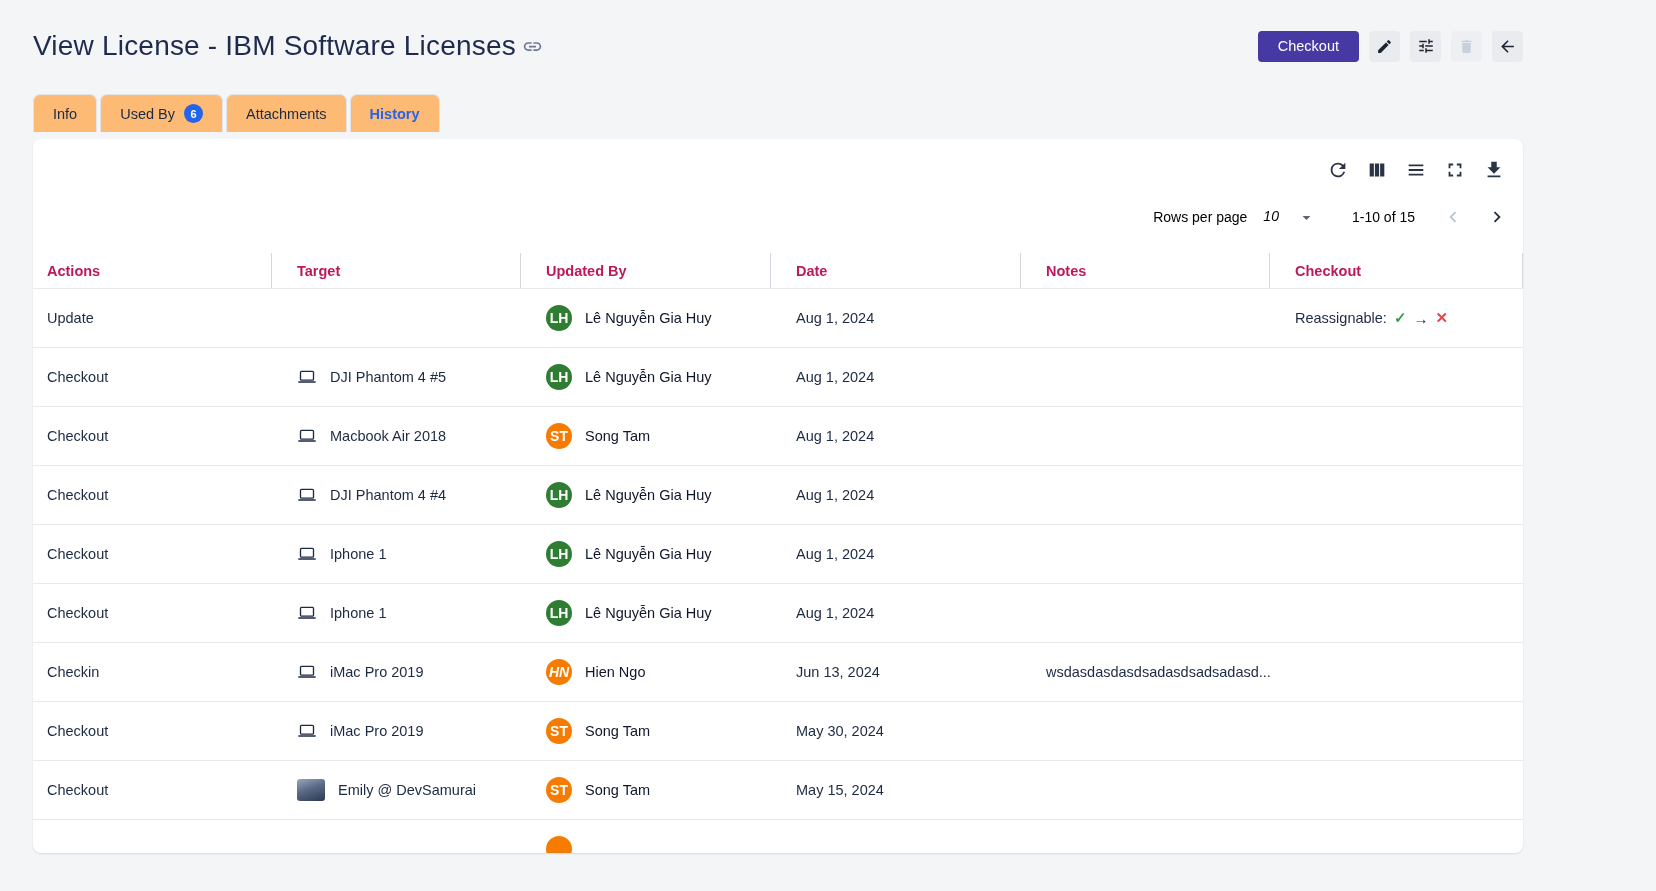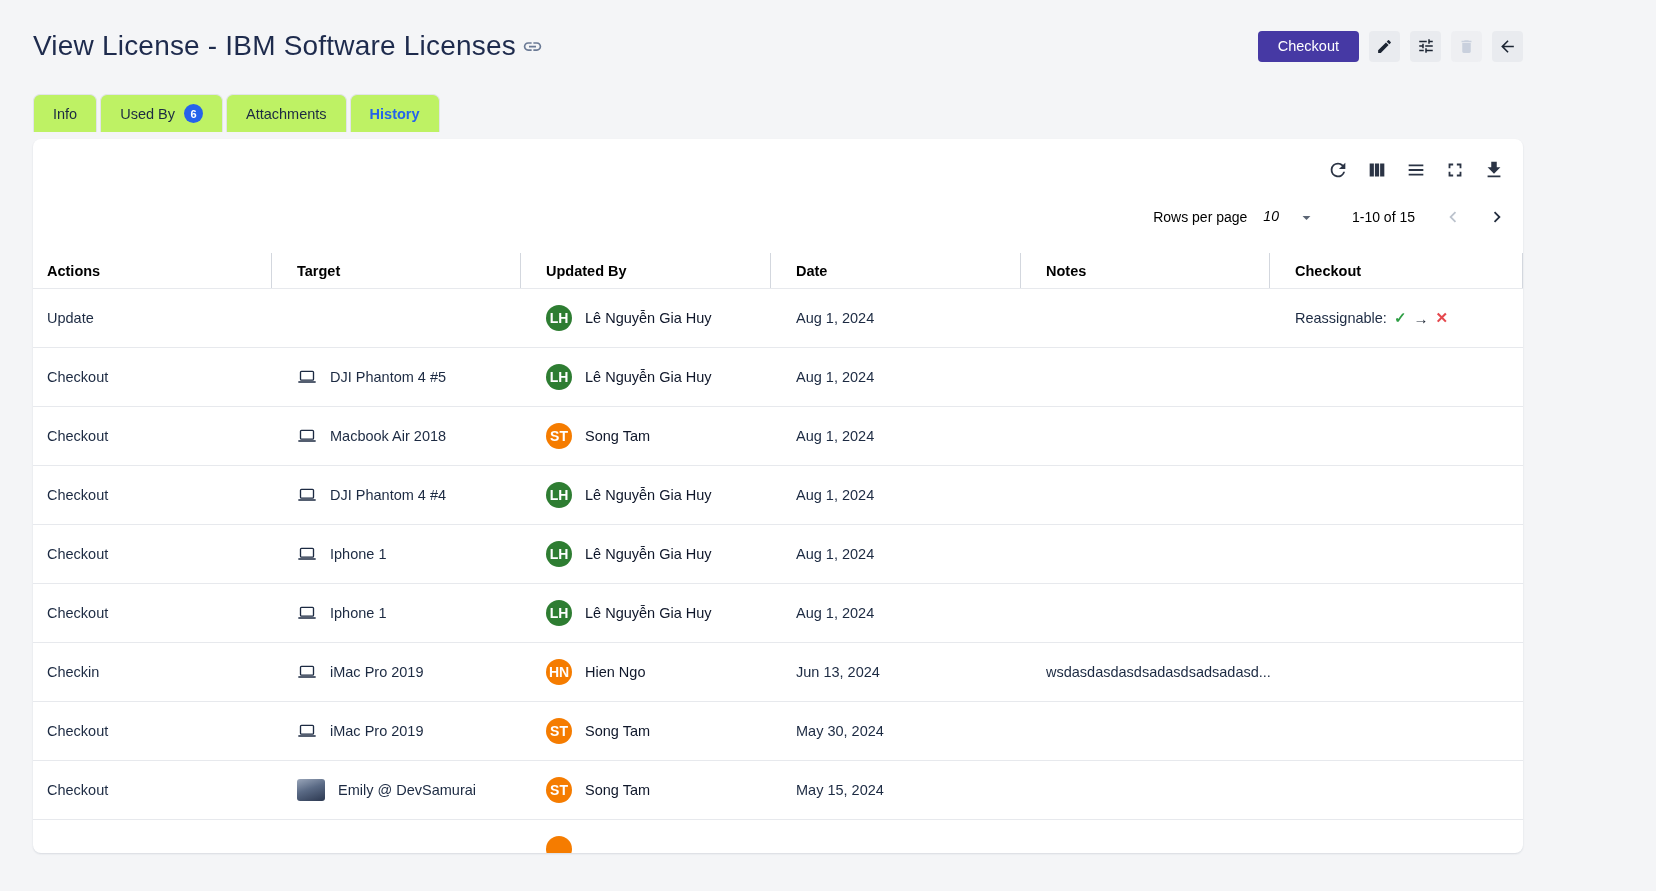--- a/index.html
+++ b/index.html
@@ -24,21 +24,21 @@
   }
   .icon-btn {
     width: 31px; height: 31px; border: none; border-radius: 4px; background: #e9ebef;
     display: flex; align-items: center; justify-content: center; cursor: pointer;
   }
   .icon-btn.disabled { opacity: .5; cursor: default; }
 
   
   .tabs { display: flex; gap: 3px; margin-top: 32px; }
   .tab {
-    background: #bef264; border: 1px solid #e2e4e9; border-bottom: none;
+    background: #fdba74; border: 1px solid #e2e4e9; border-bottom: none;
     border-radius: 7px 7px 0 0; padding: 0 19px; height: 38px;
     display: flex; align-items: center; gap: 9px;
     font-size: 14.5px; font-weight: 500; color: #1c2a42; cursor: pointer;
   }
   .tab.active { color: #2563eb; font-weight: 600; }
   .badge {
     width: 19px; height: 19px; border-radius: 50%; background: #2563eb; color: #fff;
     font-size: 11px; font-weight: 700; display: flex; align-items: center; justify-content: center;
   }
 
@@ -54,21 +54,21 @@
   .pagination .lbl { margin-right: 16px; }
   .rpp { display: flex; align-items: flex-start; gap: 18px; margin-right: 36px; cursor: pointer; font-style: italic; }
   .range { margin-right: 26px; }
   .pg { width: 24px; height: 24px; display: flex; align-items: center; justify-content: center; cursor: pointer; }
   .pg.prev { margin-right: 20px; cursor: default; }
 
   
   .thead, .trow { display: grid; grid-template-columns: 239px 249px 250px 250px 249px 1fr; align-items: center; }
   .thead { height: 36px; border-bottom: 1px solid #e7e9ed; }
   .th {
-    font-weight: 700; font-size: 14.5px; color: #000000;
+    font-weight: 700; font-size: 14.5px; color: #be185d;
     height: 100%; display: flex; align-items: center;
     padding-left: 25px; border-right: 1px solid #d3d7de;
   }
   .th:first-child { padding-left: 14px; }
   .trow { height: 59px; border-bottom: 1px solid #e7e9ed; font-size: 14.5px; }
   .td { padding-left: 25px; display: flex; align-items: center; gap: 13px; overflow: hidden; white-space: nowrap; }
   .trow .td:first-child { padding-left: 14px; }
   .user-link { color: #0f172a; cursor: pointer; }
   .avatar {
     width: 26px; height: 26px; border-radius: 50%; color: #fff; font-size: 14px; font-weight: 700;
@@ -310,21 +310,21 @@
         <div class="trow">
           <div class="td">Checkin</div>
           <div class="td">
             <svg width="20" height="20" viewBox="0 0 24 24">
               <rect x="4.2" y="5.2" width="15.6" height="10.6" rx="1.2" fill="none" stroke="#1c2a42" stroke-width="1.6"></rect>
               <path d="M2.2 18h19.6" stroke="#1c2a42" stroke-width="1.7" stroke-linecap="round"></path>
             </svg>
             <span>iMac Pro 2019</span>
           </div>
           <div class="td">
-            <span class="avatar" style="background: rgb(245, 124, 0);">HN</span>
+            <span class="avatar" style="background: rgb(245, 124, 0); font-style: italic;">HN</span>
             <span class="user-link">Hien Ngo</span>
           </div>
           <div class="td">Jun 13, 2024</div>
           <div class="td">wsdasdasdasdsadasdsadsadasd...</div>
           <div class="td changed"></div>
         </div>
         <div class="trow">
           <div class="td">Checkout</div>
           <div class="td">
             <svg width="20" height="20" viewBox="0 0 24 24">

